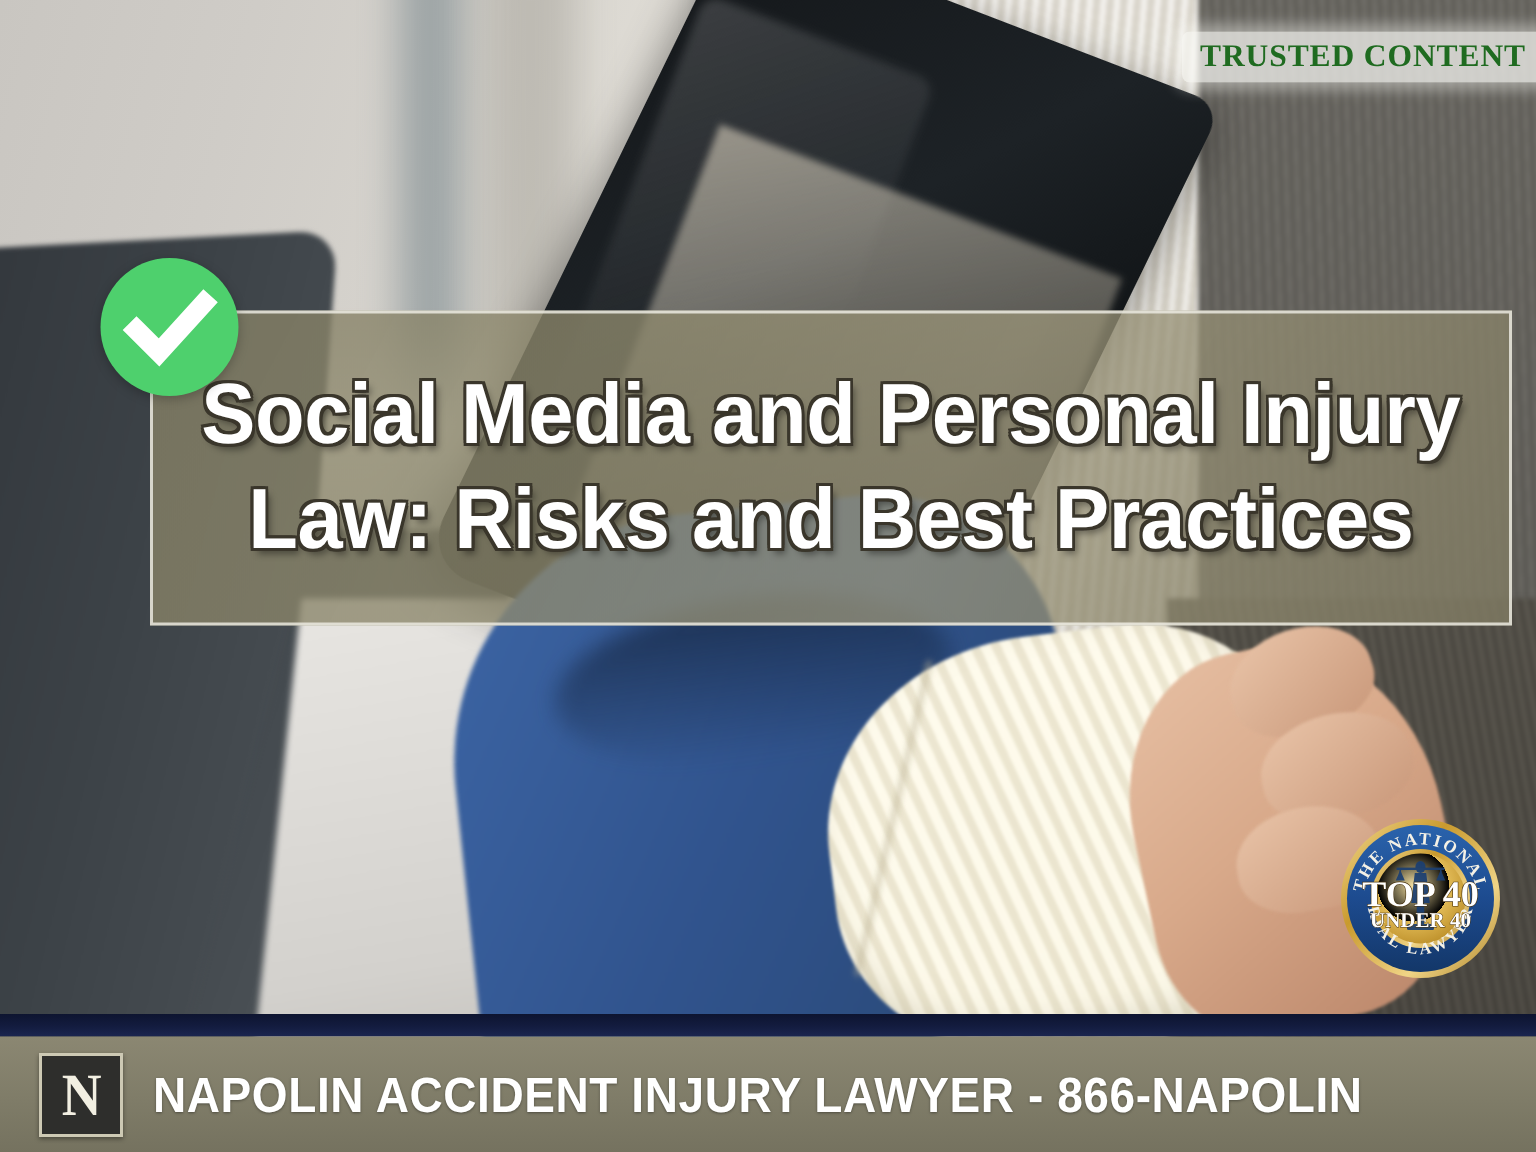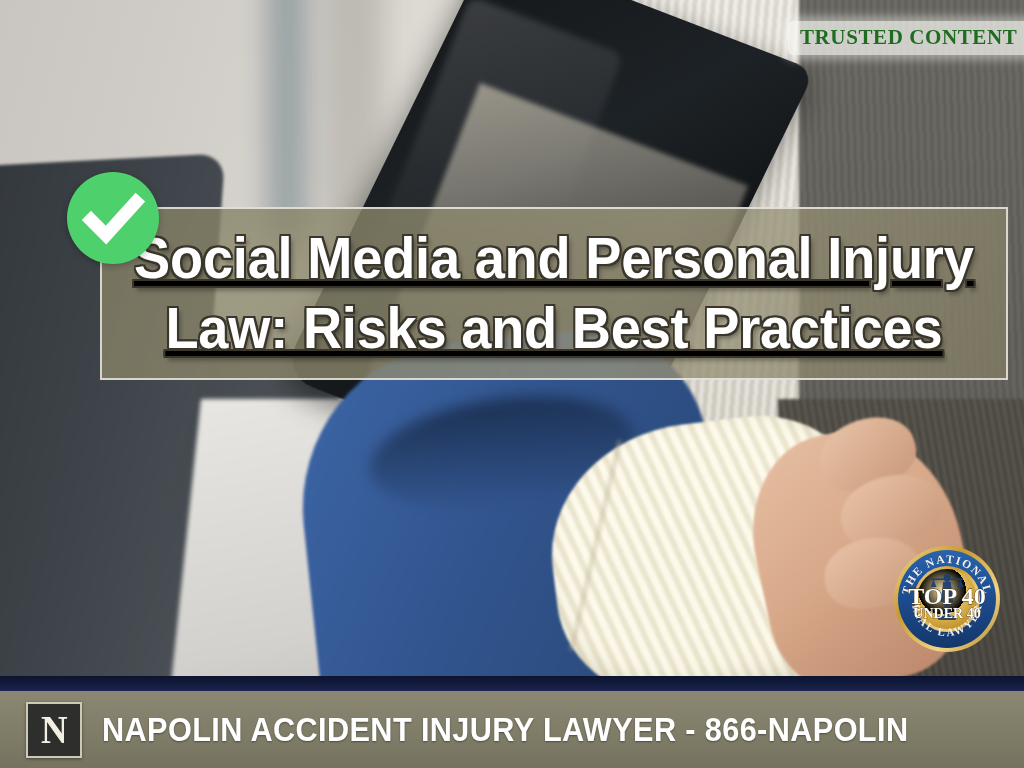--- a/index.html
+++ b/index.html
@@ -342,34 +342,33 @@
     z-index: 4;
   }
   .check-badge svg { display: block; }
 
   
   .title-panel {
     position: absolute;
     left: 100px;
     top: 207px;
     width: 908px;
-    height: 173px;
+    height: 210px;
     box-sizing: border-box;
     background: linear-gradient(118deg,
                 rgba(132,127,101,.80) 0%,
                 rgba(141,136,108,.78) 32%,
                 rgba(156,150,122,.74) 58%,
                 rgba(128,123,99,.80) 100%);
     border: 2px solid rgba(244,242,234,.78);
     display: flex;
     flex-direction: column;
     align-items: center;
     justify-content: center;
     z-index: 3;
-    text-decoration: underline;
   }
   .title-line {
     font-family: "Liberation Sans", sans-serif;
     font-weight: 700;
     font-size: 57px;
     line-height: 1.22;
     color: #ffffff;
     white-space: nowrap;
     transform: scaleX(.95);
     letter-spacing: -.2px;

